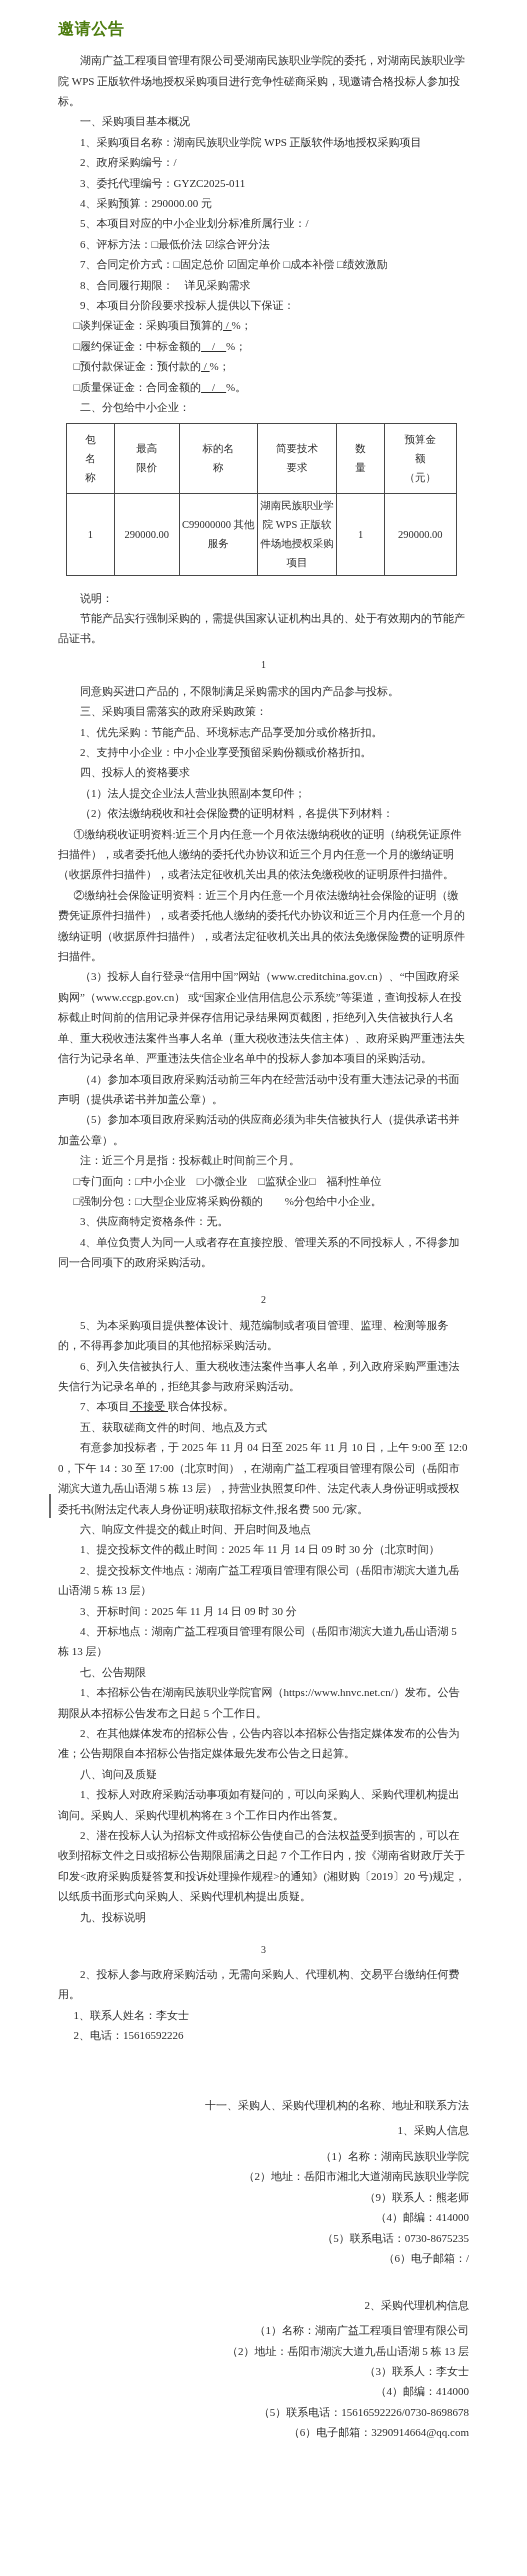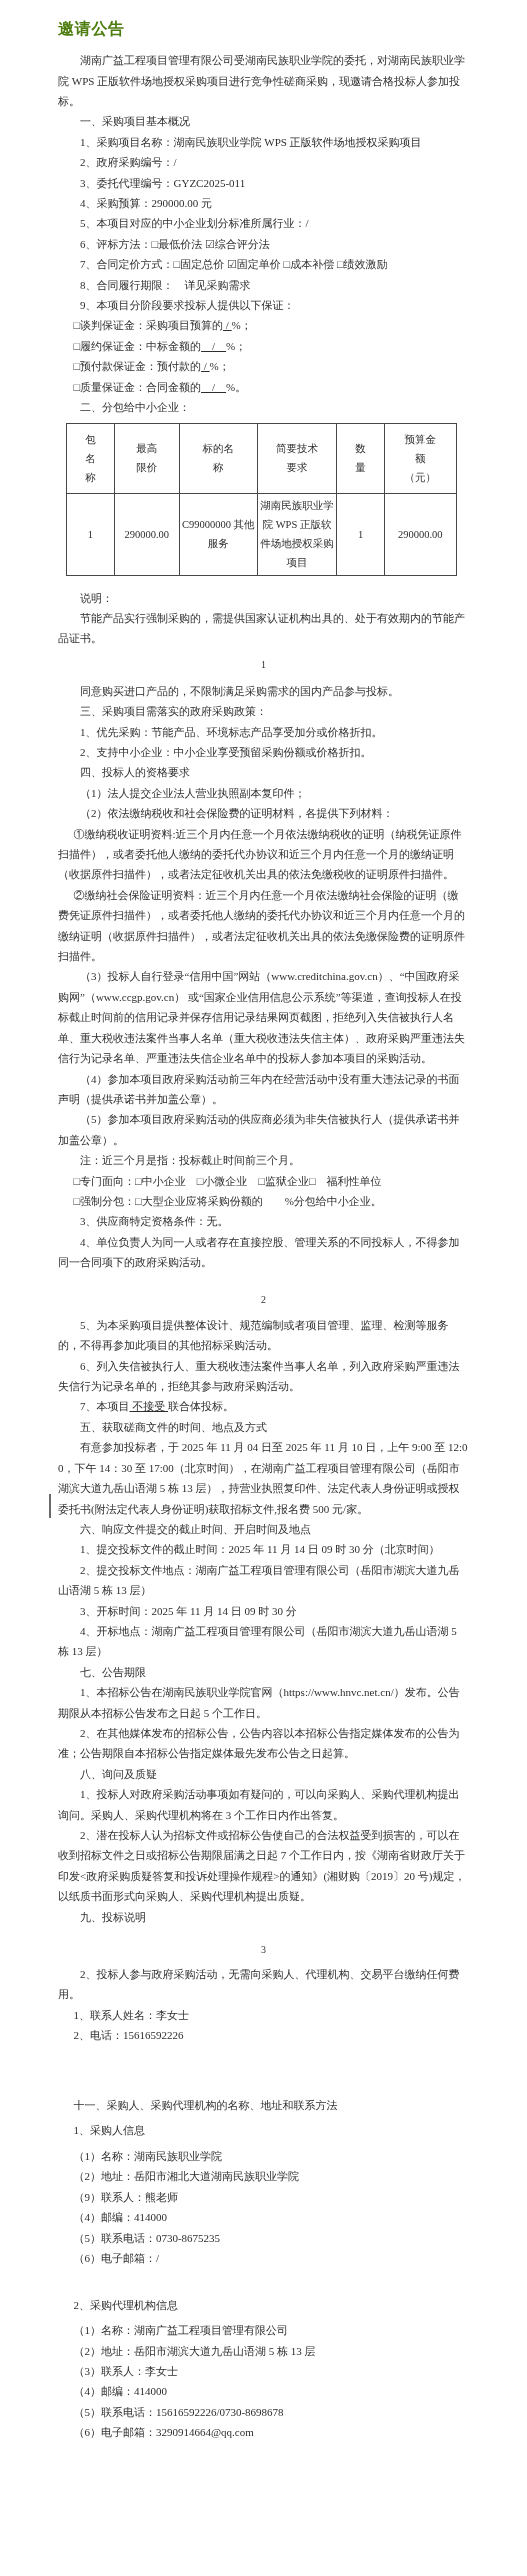--- a/index.html
+++ b/index.html
@@ -9,21 +9,21 @@
     color:#2e2e2e;
   }
   .doc{padding:16px 58px 40px 58px;}
   .doc-title{
     font-size:16px;font-weight:bold;
     margin:2.6px 0 10.5px 0;color:#4d7c0f;letter-spacing:0.7px;
   }
   p.ln{margin:0;font-size:11px;line-height:20.4px;word-break:break-all;}
   .i2{text-indent:2em;}
   .i1{text-indent:1.4em;}
-  .tight{line-height:14px;font-size:10.5px;}
+  .tight{line-height:14px;font-size:10.5px;text-align:right;}
   .note{font-size:9px;font-weight:normal;}
   .u{text-decoration:underline;}
   .pagenum{text-align:center;font-size:10px;line-height:20px;color:#2e2e2e;}
   table.req{border-collapse:collapse;width:95%;margin:5.3px 0 2.6px 2%;}
   .req th,.req td{
     border:0.7px solid #474747;text-align:center;font-weight:normal;
     font-size:10.5px;line-height:19px;padding:2.6px 2px;color:#2e2e2e;
     vertical-align:middle;word-break:break-all;
   }
   .req th{padding:6px 18px;}

